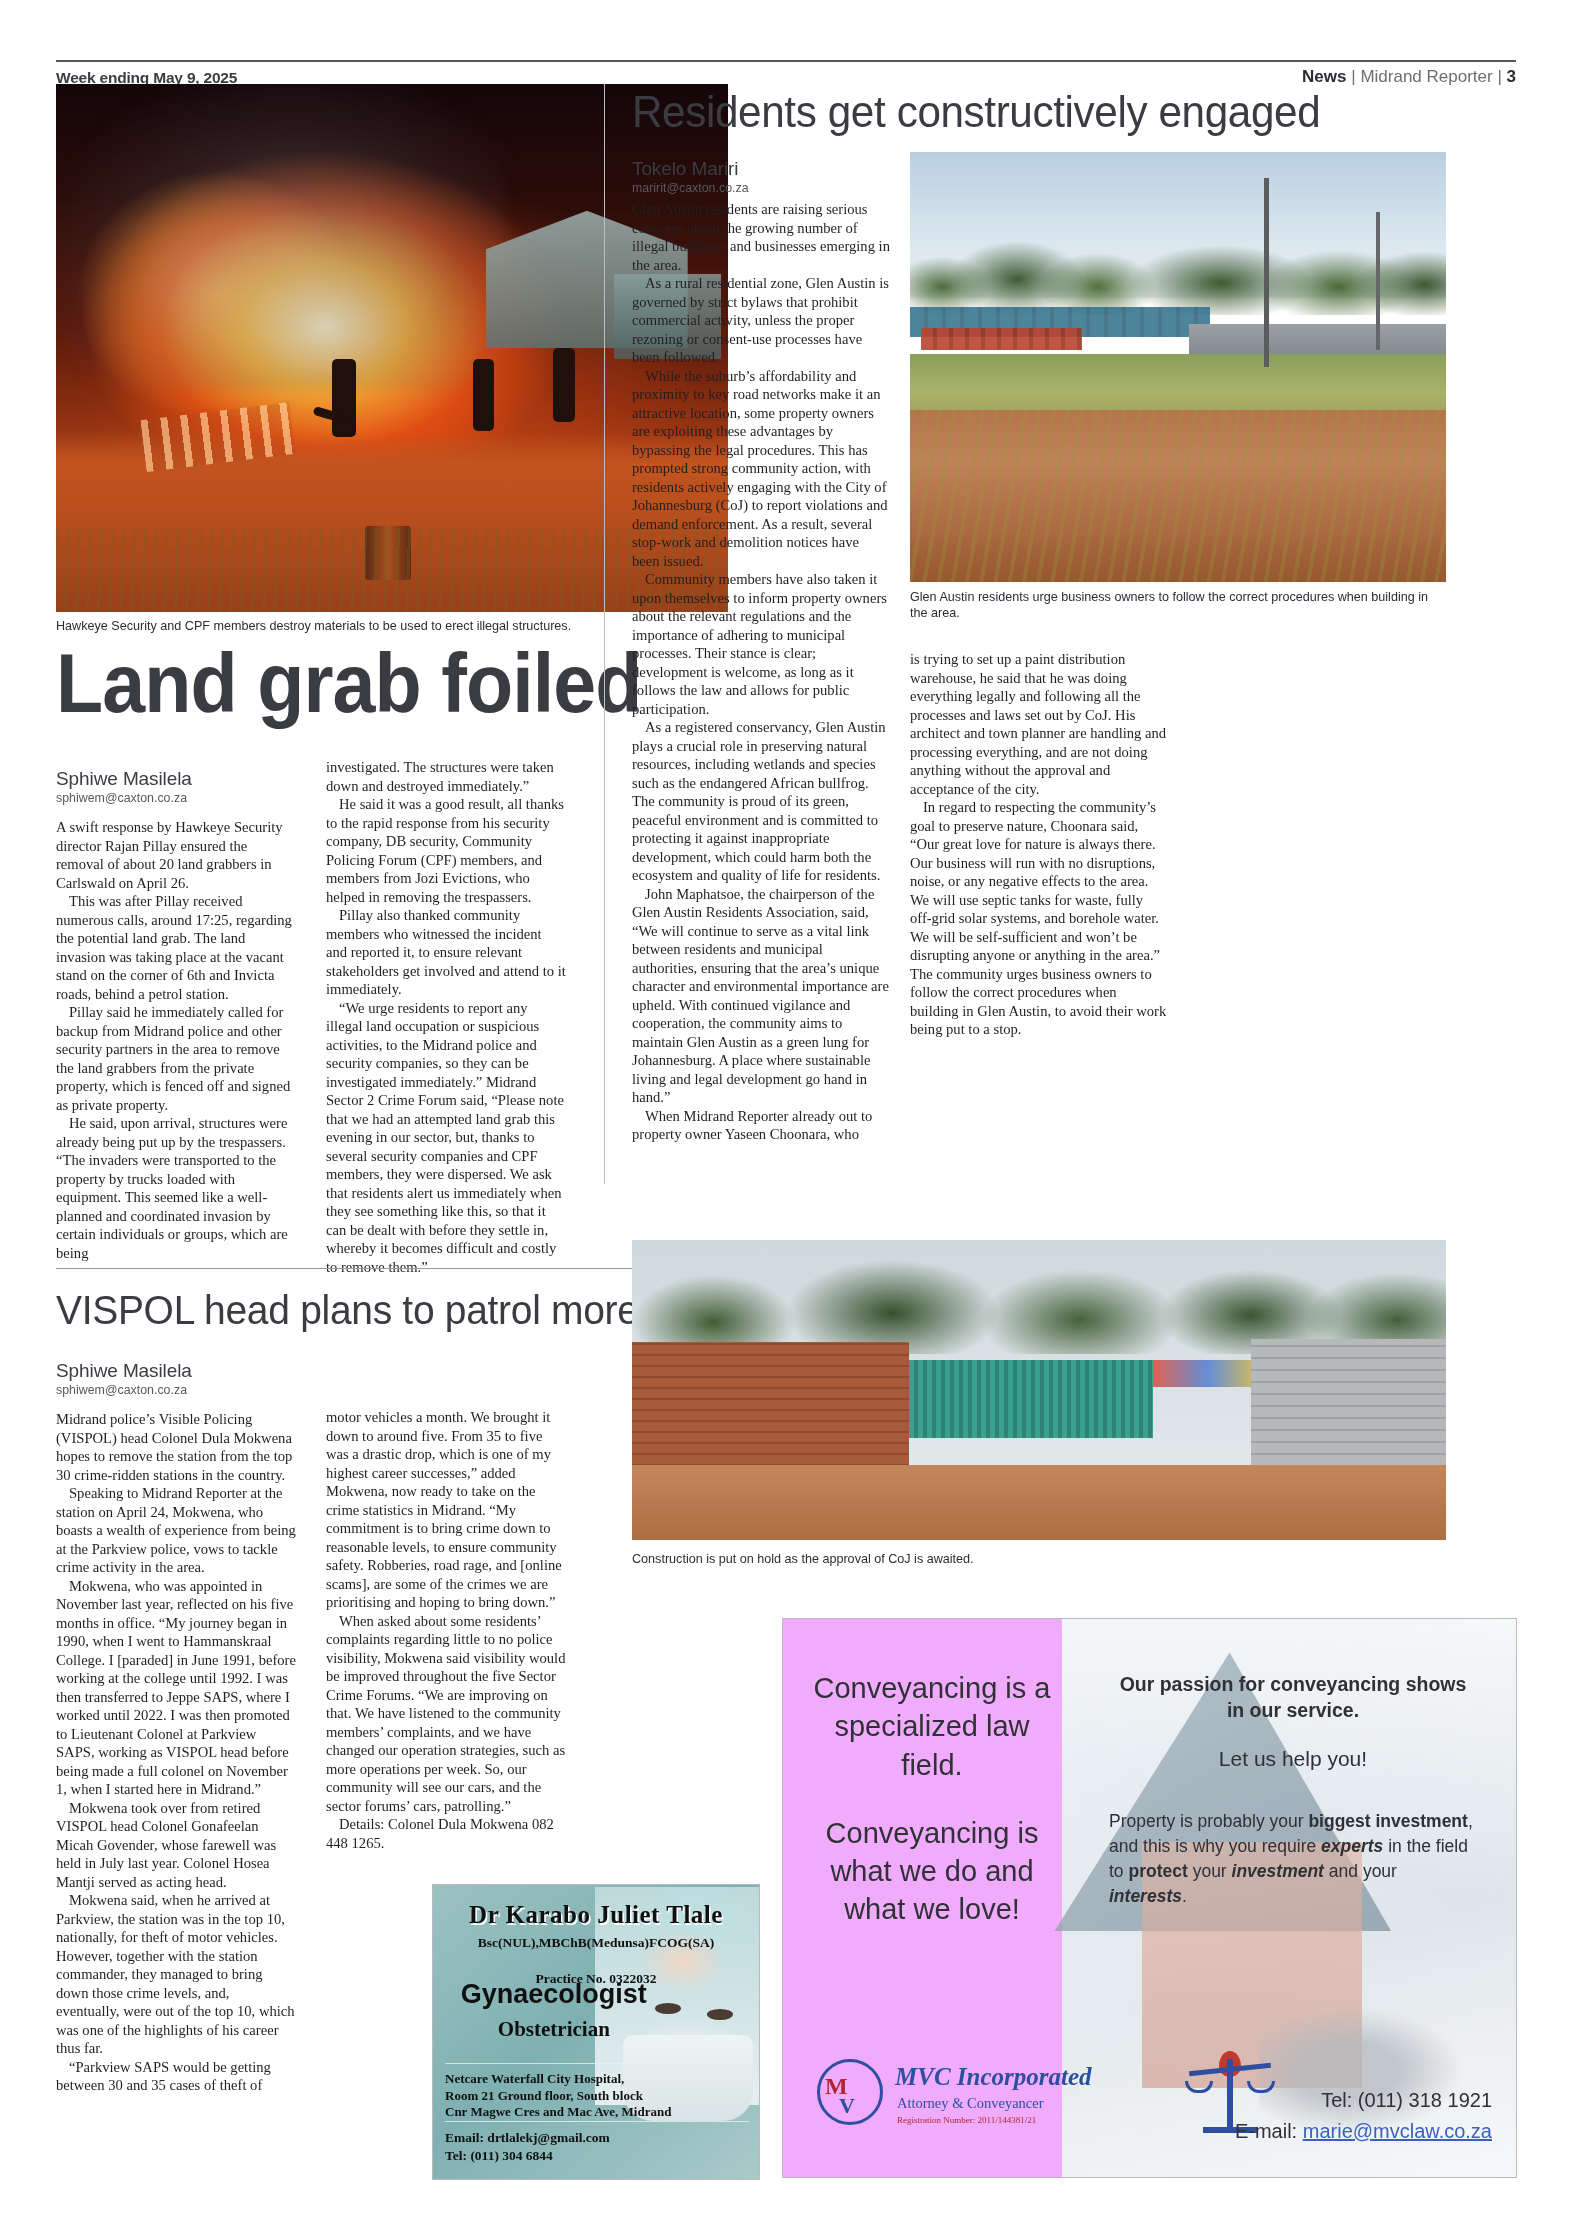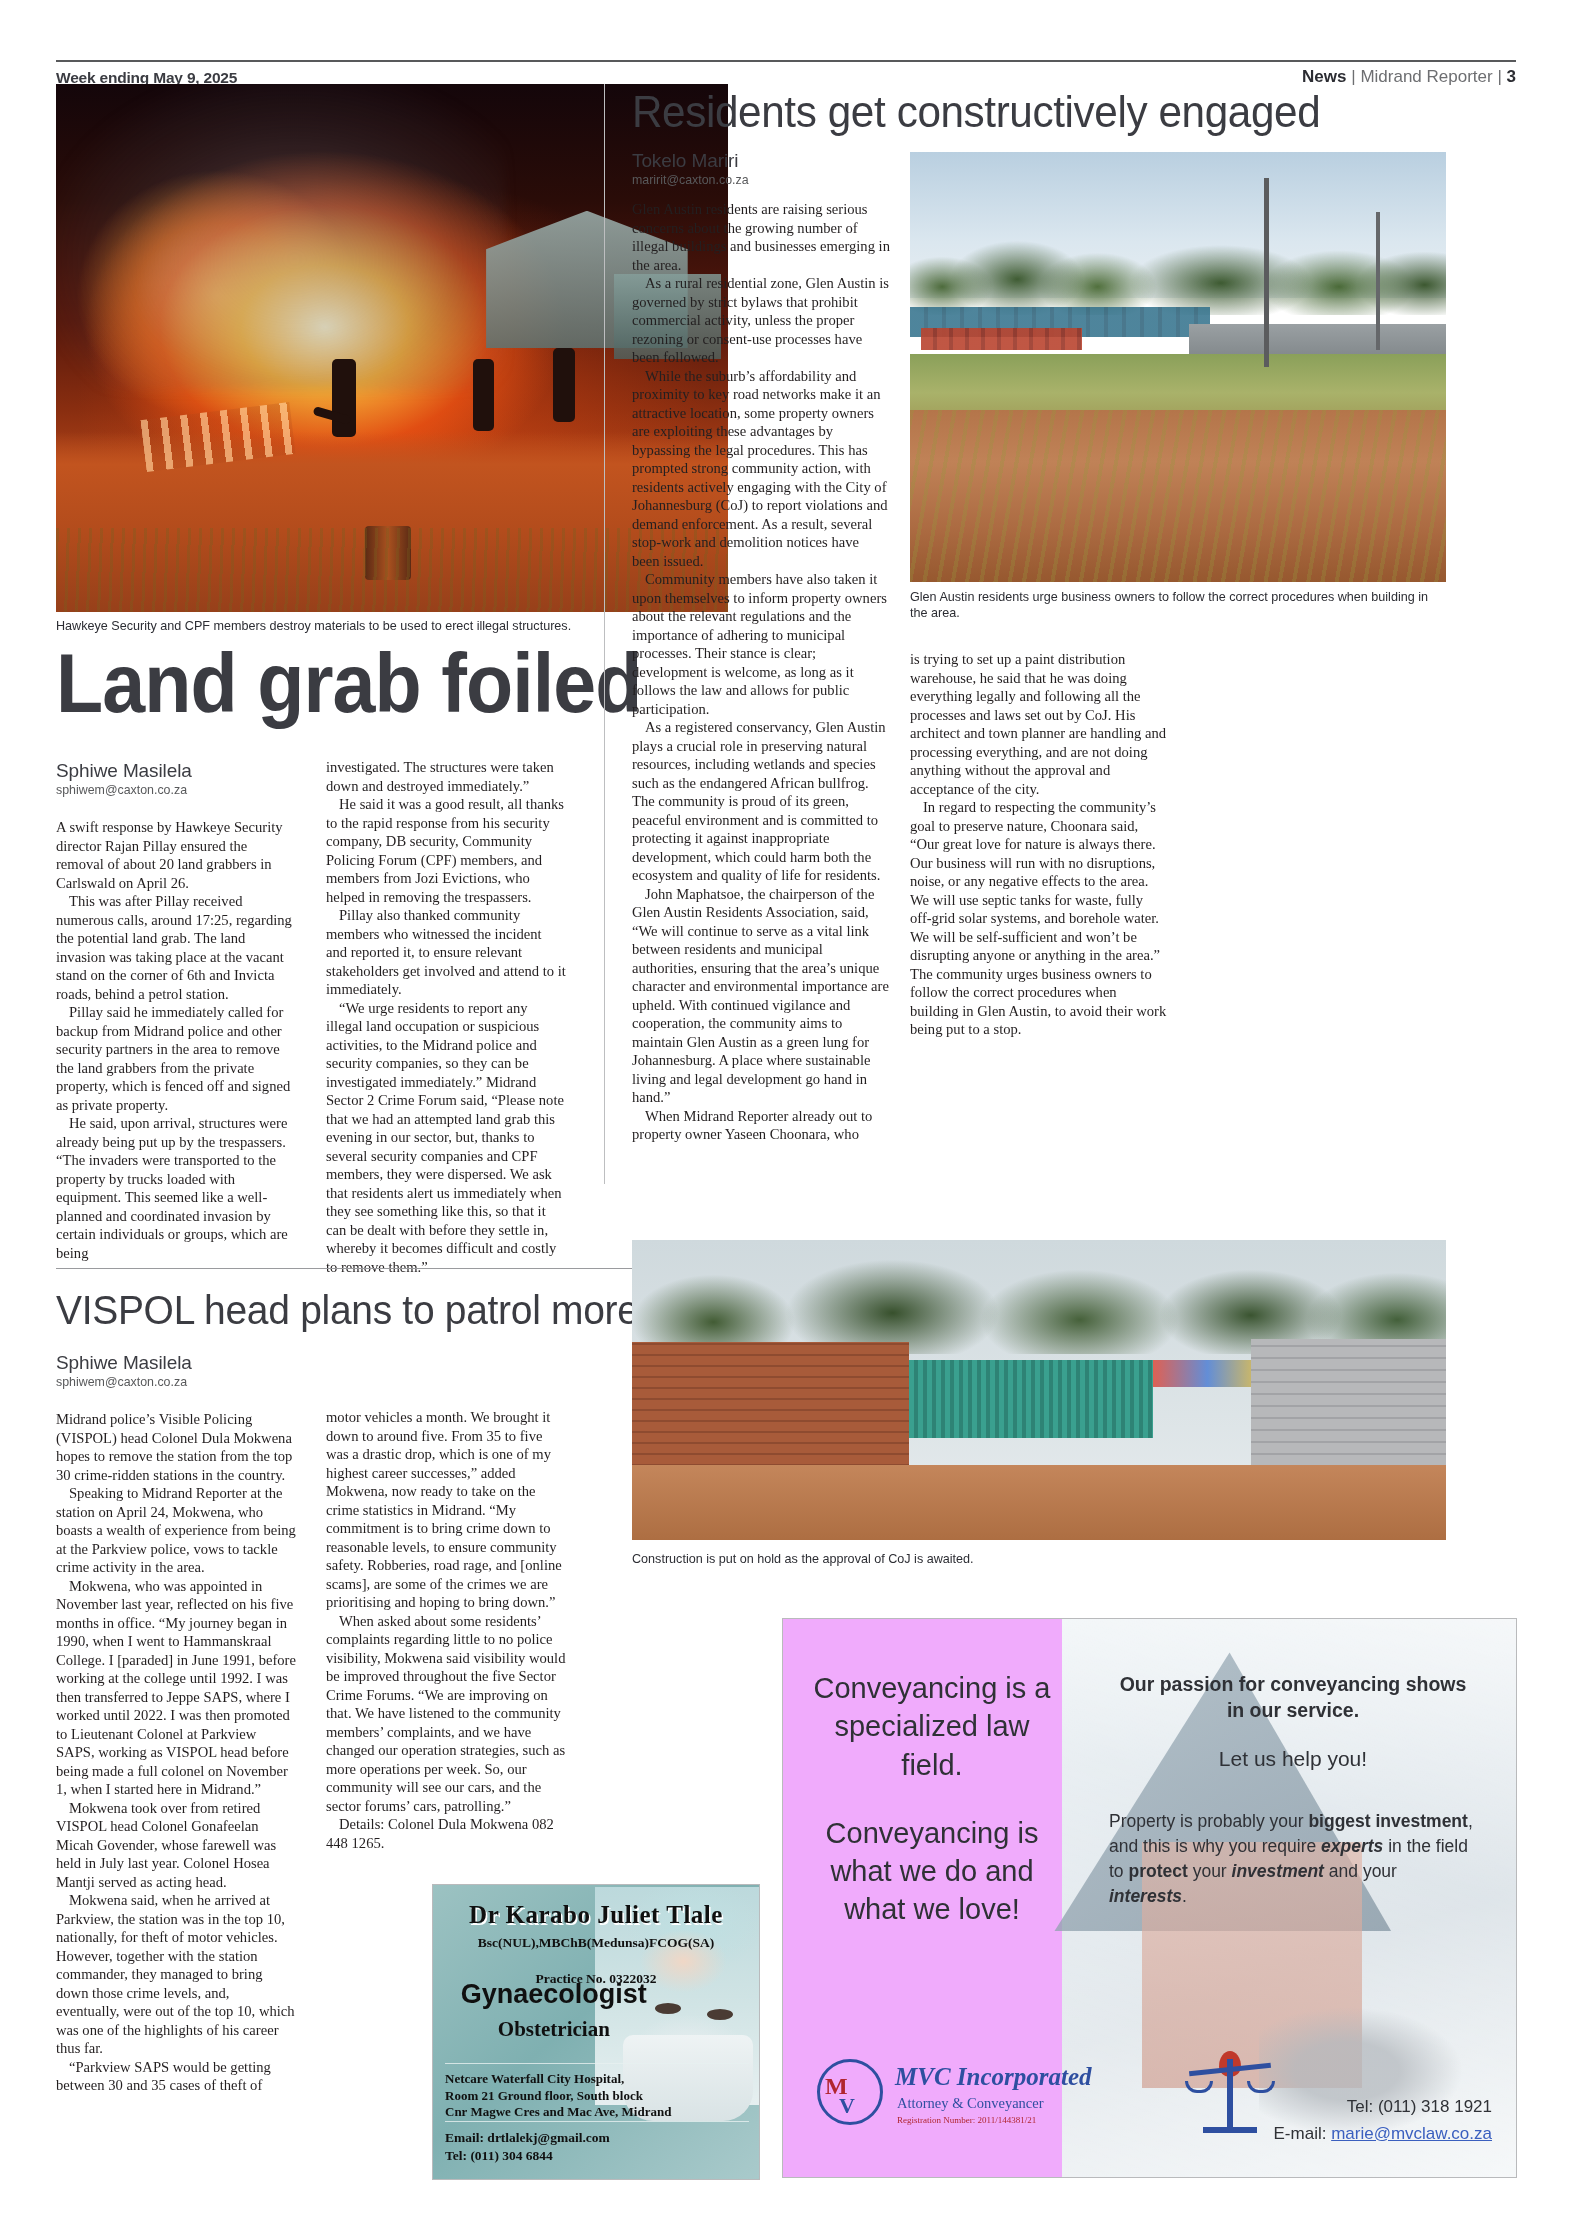--- a/index.html
+++ b/index.html
@@ -58,21 +58,21 @@
 
   .cap { font-family:"Liberation Sans", sans-serif; font-size:12.6px; color:#2c2d33; line-height:1.25; }
 
   .lead-cap { position:absolute; left:56px; top:619px; width:672px; }
 
   .headline-main { position:absolute; left:56px; top:644px; width:680px;
       font-family:"Liberation Sans Narrow","Liberation Sans", sans-serif;
       font-weight:bold; font-size:83px; line-height:.96; color:#3b3c42;
       transform:scaleX(.93); transform-origin:left top; letter-spacing:-1px; }
 
-  .byline { font-family:"Liberation Sans", sans-serif; }
+  .byline { font-family:"Liberation Sans", sans-serif;margin-top:8px; }
   .byline .nm { font-size:19px; color:#3b3c42; letter-spacing:-.1px; }
   .byline .em { font-size:12.4px; color:#58595b; margin-top:1px; }
 
   .b1-by { position:absolute; left:56px; top:760px; width:300px; }
 
   .col { font-family:"Liberation Serif", serif; font-size:14.6px; line-height:1.268;
          color:#231f20; text-align:left; }
   .col p { text-indent:13px; }
   .col p.first { text-indent:0; }
 
@@ -171,21 +171,21 @@
   .ad-conv .rtitle { position:absolute; left:330px; top:52px; width:360px; text-align:center;
       font-family:"Liberation Sans", sans-serif; font-weight:bold; font-size:19.5px;
       line-height:1.35; color:#2f3136; }
   .ad-conv .rsub { position:absolute; left:330px; top:128px; width:360px; text-align:center;
       font-family:"Liberation Sans", sans-serif; font-size:21px; color:#2f3136; }
   .ad-conv .rbody { position:absolute; left:326px; top:190px; width:368px; 
       font-family:"Liberation Sans", sans-serif; font-size:17.5px; line-height:1.42; color:#2f3136; }
   .ad-conv .rbody b { font-weight:bold; }
   .ad-conv .rbody i { font-style:italic; }
   .ad-conv .contact { position:absolute; right:24px; bottom:30px; text-align:right;
-      font-family:"Liberation Sans", sans-serif; font-size:17px; line-height:1.55; color:#2f3136; }
+      font-family:"Liberation Sans", sans-serif; font-size:20px; line-height:1.55; color:#2f3136; }
   .ad-conv .contact u { color:#3a5fbf; }
 
   .mvc { position:absolute; left:34px; bottom:36px; width:330px; height:90px; }
   .mvc .circ { position:absolute; left:0; top:8px; width:66px; height:66px; border-radius:50%;
       border:3px solid #2e4fa0; }
   .mvc .cm { position:absolute; left:8px; top:22px; font-family:"Liberation Serif",serif;
       font-weight:bold; font-size:24px; color:#b0262f; letter-spacing:-1px;}
   .mvc .cv { position:absolute; left:22px; top:42px; font-family:"Liberation Serif",serif;
       font-weight:bold; font-size:22px; color:#2e4fa0; }
   .mvc .nm { position:absolute; left:78px; top:12px; font-family:"Liberation Serif",serif;

